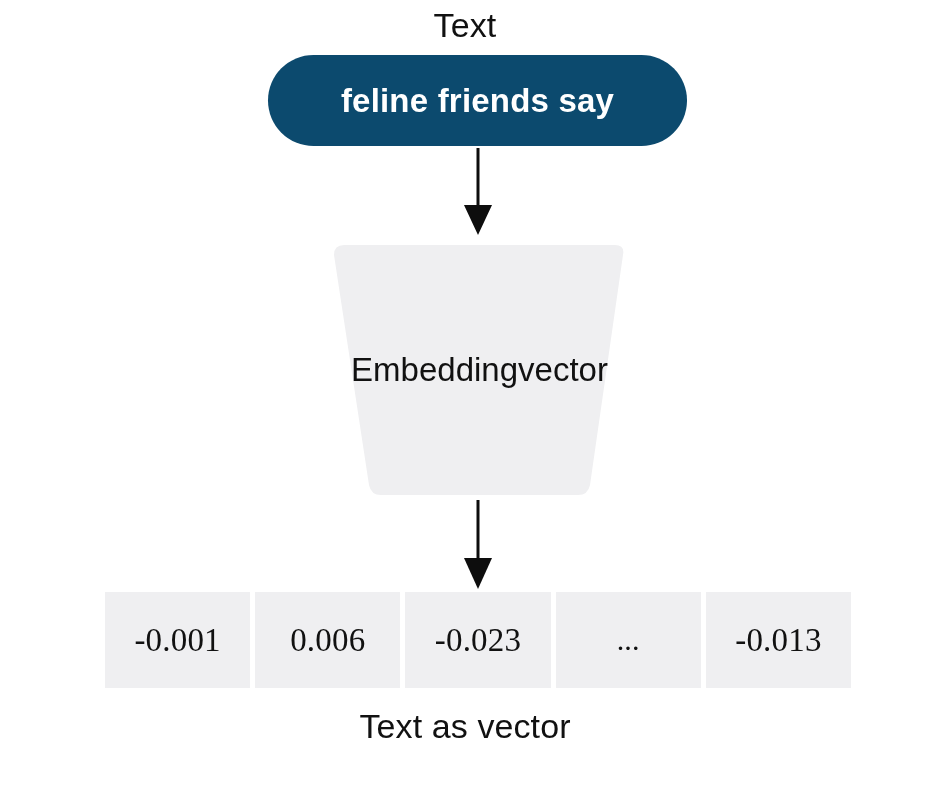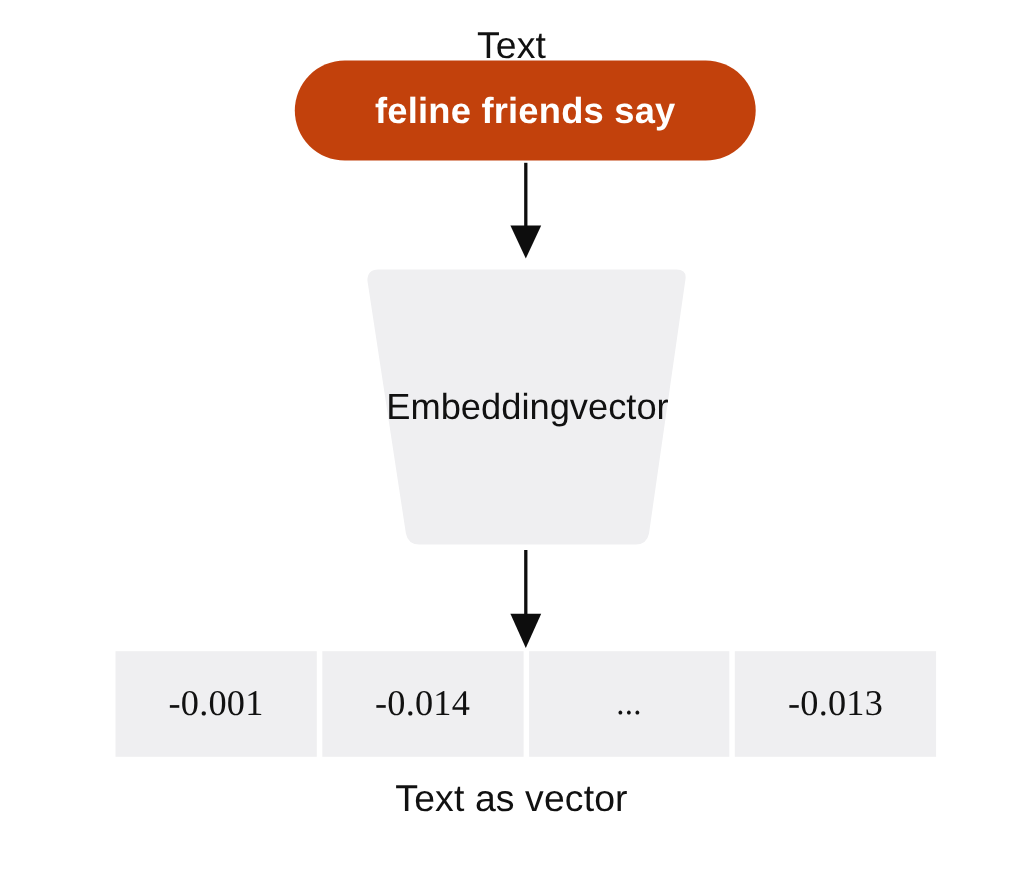--- a/index.html
+++ b/index.html
@@ -19,37 +19,37 @@
   #diagram {
     position: relative;
     width: 930px;
     height: 804px;
   }
 
   
   .caption-top {
     position: absolute;
     left: 0;
-    top: 22px;
+    top: 5px;
     width: 930px;
     text-align: center;
     font-size: 34px;
     line-height: 40px;
     color: #111111;
     letter-spacing: 0.1px;
   }
 
   
   .pill {
     position: absolute;
     left: 268px;
     top: 55px;
     width: 419px;
     height: 91px;
-    background: #c2410c;
+    background: #0c4a6e;
     border-radius: 46px;
     display: flex;
     align-items: center;
     justify-content: center;
   }
   .pill-label {
     color: #ffffff;
     font-size: 33px;
     font-weight: bold;
     letter-spacing: 0.2px;
@@ -163,21 +163,24 @@
   <svg class="arrow" width="930" height="804" viewBox="0 0 930 804" style="pointer-events:none;">
     <line x1="478" y1="500" x2="478" y2="562" stroke="#0d0d0d" stroke-width="3"></line>
     <polygon points="478,589 464,558 492,558" fill="#0d0d0d"></polygon>
   </svg>
 
   <div class="vector-row">
     <div class="vector-cell">
       <span>-0.001</span>
     </div>
     <div class="vector-cell">
-      <span>-0.014</span>
+      <span>0.006</span>
+    </div>
+    <div class="vector-cell">
+      <span>-0.023</span>
     </div>
     <div class="vector-cell ellipsis">
       <span>...</span>
     </div>
     <div class="vector-cell">
       <span>-0.013</span>
     </div>
   </div>
 
   <div class="caption-bottom">Text as vector</div>

